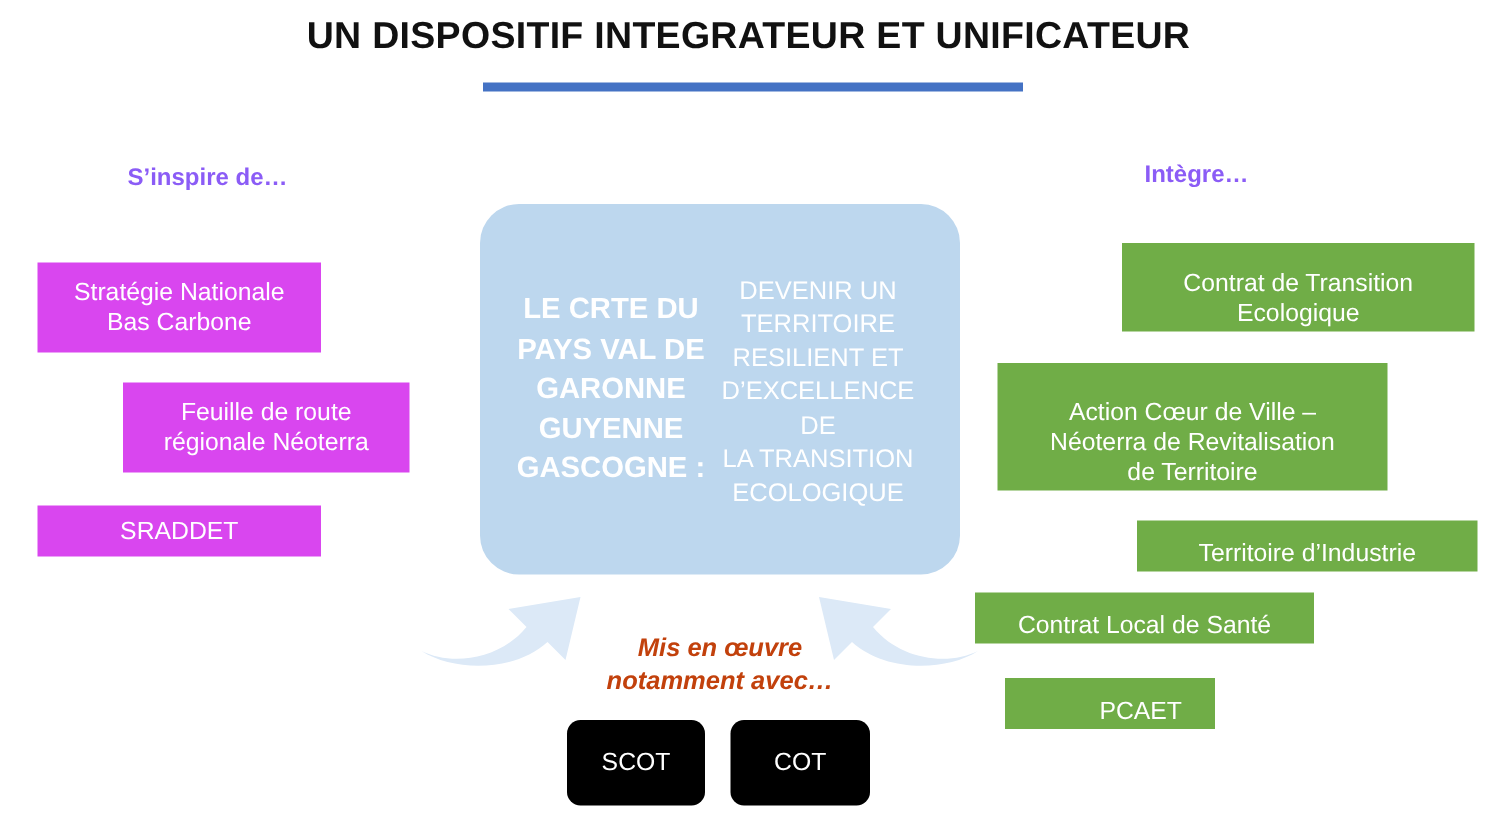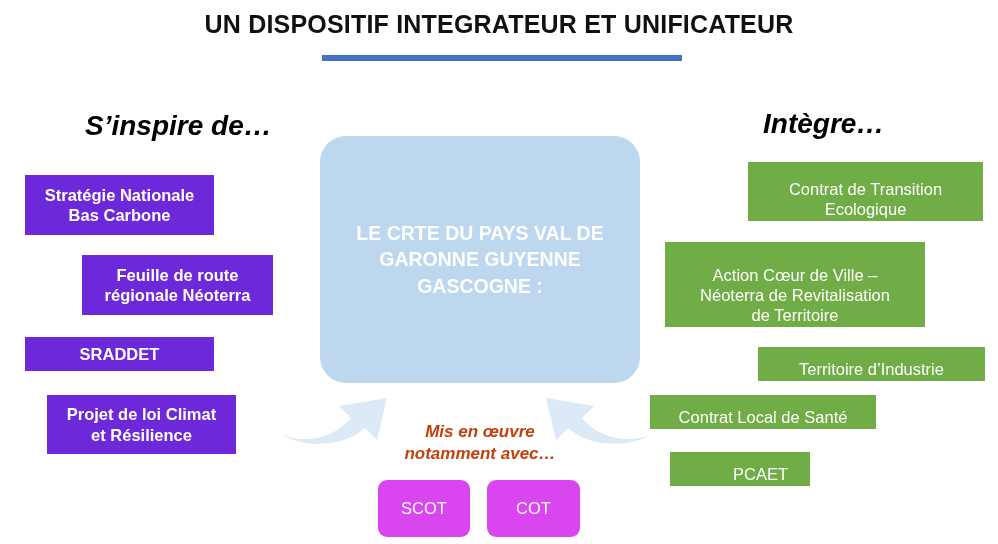--- a/index.html
+++ b/index.html
@@ -16,52 +16,52 @@
     font-size:25px;font-weight:bold;color:#111111;letter-spacing:.2px;
     font-family:"Liberation Sans", sans-serif;
   }
   .title-rule{
     position:absolute;left:322px;top:55px;width:360px;height:6px;
     background:#4472C4;
   }
 
   
   .col-head{
-    position:absolute;font-size:28px;font-weight:bold;font-style:italic;
-    color:#000000;white-space:nowrap;
+    position:absolute;font-size:16px;font-weight:bold;
+    color:#8b5cf6;white-space:nowrap;
   }
   #head-left{left:85px;top:110px;}
   #head-right{left:763px;top:108px;}
 
   
   .box{
     position:absolute;display:flex;align-items:center;justify-content:center;
     text-align:center;color:#ffffff;line-height:1.22;
     font-size:16.5px;box-sizing:border-box;padding:2px 6px;
   }
-  .box-blue{background:#6d28d9;font-weight:bold;}
+  .box-blue{background:#d946ef;}
   .box-green{background:#70AD47;align-items:flex-end;}
 
   
   .hub{
     position:absolute;left:320px;top:136px;width:320px;height:247px;
     background:#BDD7EE;border-radius:26px;
     display:flex;align-items:center;justify-content:center;
     text-align:center;color:#ffffff;box-sizing:border-box;padding:10px 22px;
   }
   .hub-main{font-size:19.5px;font-weight:bold;line-height:1.36;}
   .hub-sub{font-size:17px;font-weight:normal;line-height:1.32;margin-top:4px;}
 
   
   .mis{
     position:absolute;left:370px;top:421px;width:220px;text-align:center;
     font-size:17px;font-weight:bold;font-style:italic;color:#c2410c;line-height:1.3;
   }
   .pill{
-    position:absolute;background:#d946ef;border-radius:9px;
+    position:absolute;background:#000000;border-radius:9px;
     display:flex;align-items:center;justify-content:center;
     color:#ffffff;font-size:16.5px;
   }
   #pill-scot{left:378px;top:480px;width:92px;height:57px;}
   #pill-cot{left:487px;top:480px;width:93px;height:57px;}
 
   
   .arrow{position:absolute;}
   #arrow-left{left:281px;top:378px;width:112px;height:66px;}
   #arrow-right{left:540px;top:378px;width:112px;height:66px;}
@@ -87,26 +87,20 @@
     <span>
       <span>Feuille de route</span><br>
       <span>régionale Néoterra</span>
     </span>
   </div>
 
   <div class="box box-blue" style="left:25px;top:337px;width:189px;height:34px;">
     <span>SRADDET</span>
   </div>
 
-  <div class="box box-blue" style="left:47px;top:395px;width:189px;height:59px;">
-    <span>
-      <span>Projet de loi Climat</span><br>
-      <span>et Résilience</span>
-    </span>
-  </div>
 
   <div class="col-head" id="head-right">Intègre…</div>
 
   <div class="box box-green" style="left:748px;top:162px;width:235px;height:59px;">
     <span>
       <span>Contrat de Transition</span><br>
       <span>Ecologique</span>
     </span>
   </div>
 
@@ -129,20 +123,25 @@
   <div class="box box-green" style="left:670px;top:452px;width:140px;height:34px;padding-left:47px;">
     <span>PCAET</span>
   </div>
 
   <div class="hub">
     <div class="hub-main">
       <span>LE CRTE DU PAYS VAL DE</span><br>
       <span>GARONNE GUYENNE</span><br>
       <span>GASCOGNE :</span>
     </div>
+    <div class="hub-sub">
+      <span>DEVENIR UN TERRITOIRE</span><br>
+      <span>RESILIENT ET D’EXCELLENCE DE</span><br>
+      <span>LA TRANSITION ECOLOGIQUE</span>
+    </div>
   </div>
 
   <svg class="arrow" id="arrow-left" viewBox="0 0 112 66">
     <path d="M0 56 C20 66, 52 62, 70 40 L58 28 L106 20 L96 62 L84 50 C62 70, 22 70, 0 56 Z" fill="#DCE9F7"></path>
   </svg>
 
   <svg class="arrow" id="arrow-right" viewBox="0 0 112 66">
     <path d="M112 56 C92 66, 60 62, 42 40 L54 28 L6 20 L16 62 L28 50 C50 70, 90 70, 112 56 Z" fill="#DCE9F7"></path>
   </svg>
 

